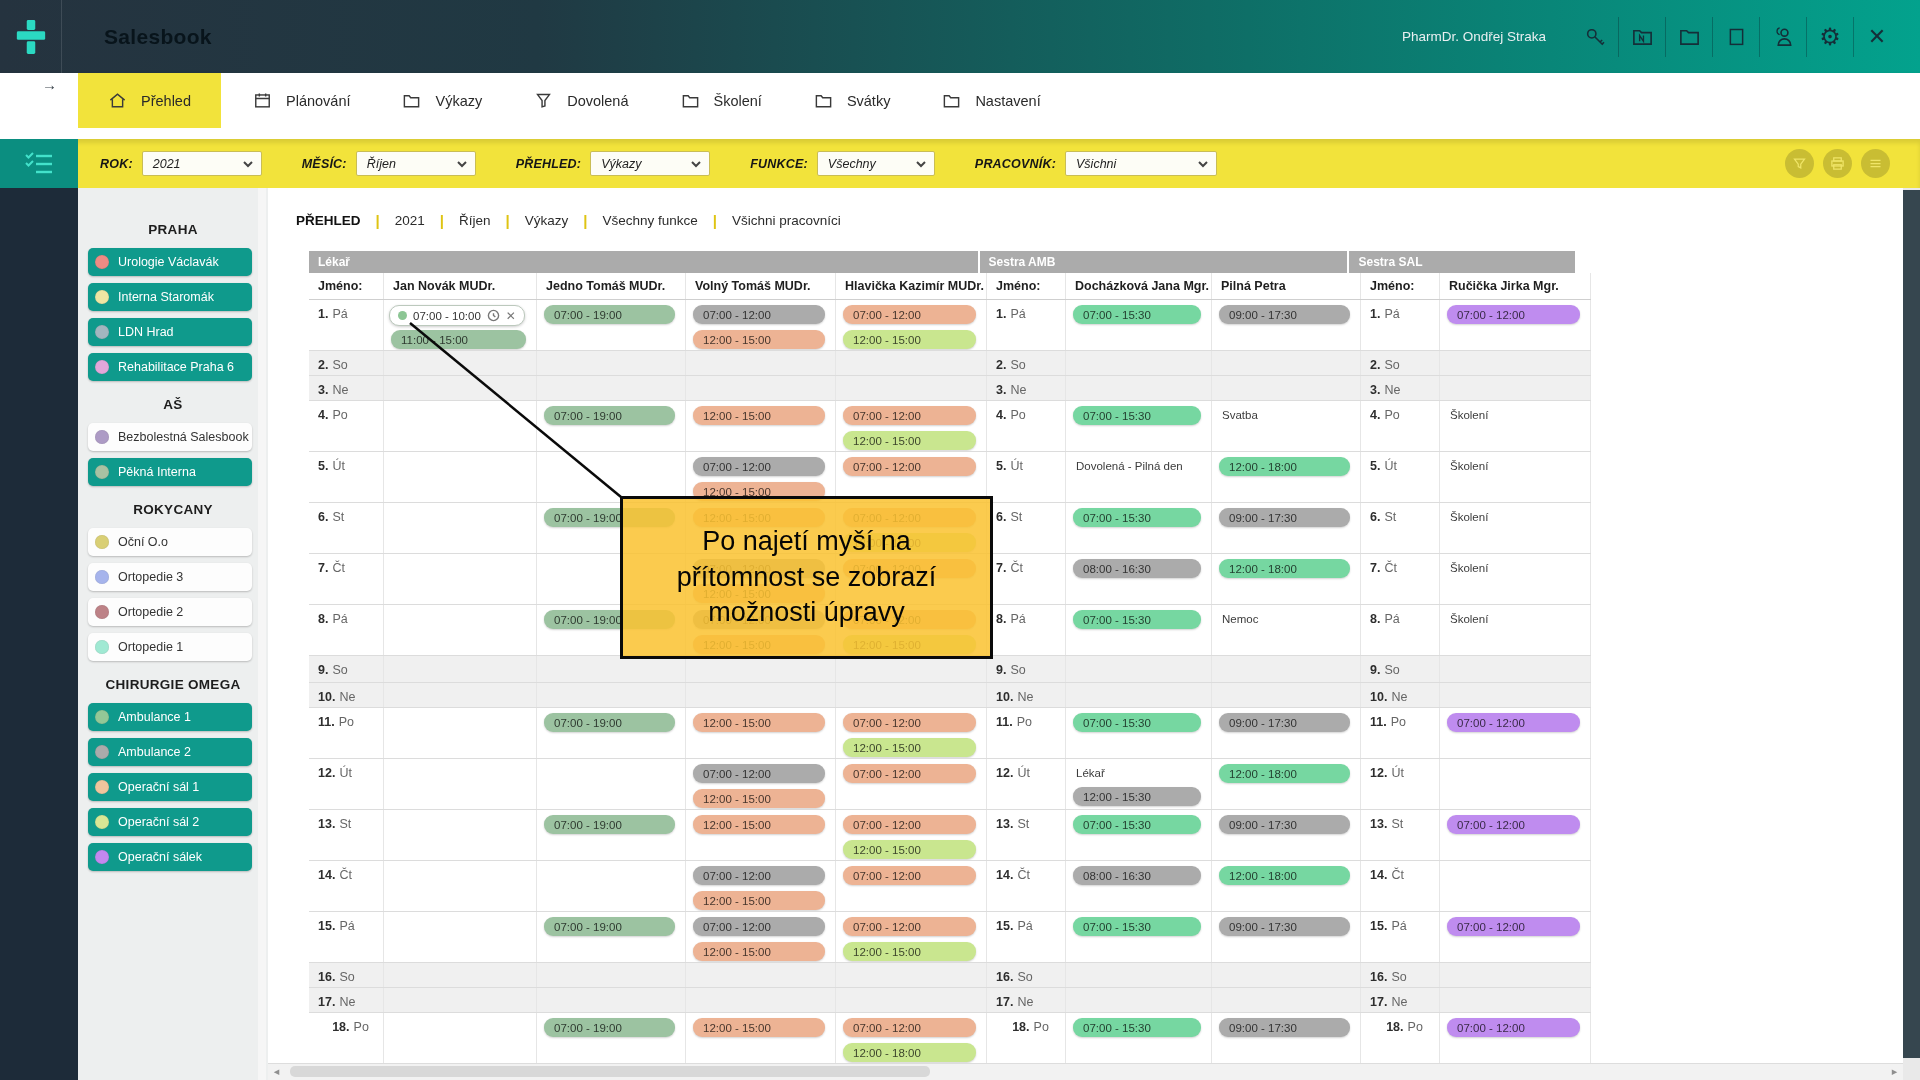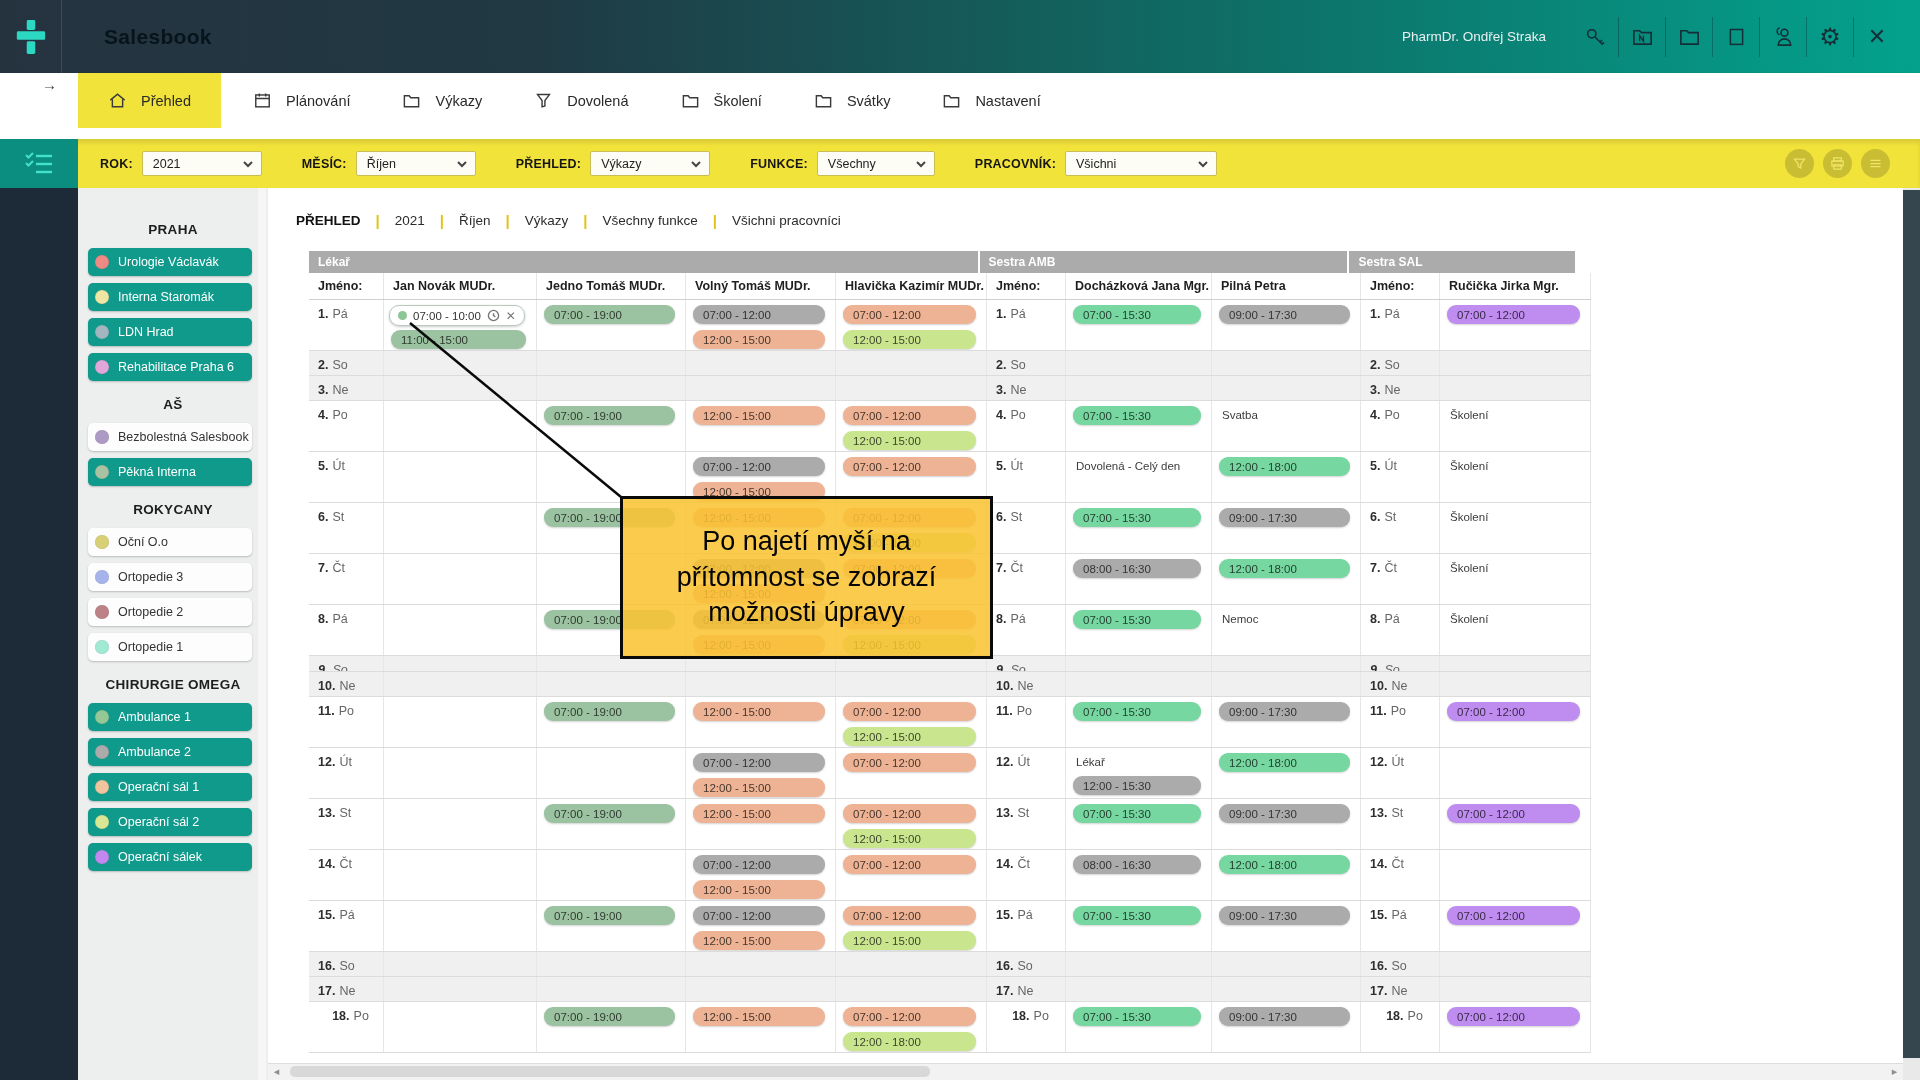--- a/index.html
+++ b/index.html
@@ -30,21 +30,21 @@
   .tab { display:flex; align-items:center; gap:14px; padding:0 26px; height:55px;
     font-size:14.5px; color:#2a2a2a; cursor:pointer; }
   .tab.active { background:#f2e33b; padding:0 30px; margin-right:6px; }
   .tab svg { width:19px; height:19px; stroke:#3a3a3a; fill:none; stroke-width:1.8; }
 
   
   .filterbar { position:absolute; left:0; top:139px; width:1920px; height:49px; background:#f2e33b;
     box-shadow:inset 0 4px 4px rgba(0,0,0,0.10); display:flex; align-items:center; }
   .rail-teal { position:absolute; left:0; top:139px; width:78px; height:49px; background:#0b8e80;
     display:flex; align-items:center; justify-content:center; z-index:3; }
-  .fgroup { display:flex; align-items:center; }
+  .fgroup { display:flex; align-items:center;font-style:italic; }
   .flabel { font-size:12.5px; font-weight:bold; color:#161616; margin-right:9px; letter-spacing:0.2px; }
   .fselect { height:25px; background:#fdfdf6; border:1px solid #c9bd55; border-radius:2px;
     display:flex; align-items:center; justify-content:space-between; padding:0 8px 0 10px;
     font-size:12.5px; color:#222; cursor:pointer; }
   .fselect svg { width:10px; height:8px; stroke:#444; fill:none; stroke-width:2; }
   .factions { position:absolute; right:30px; top:0; height:49px; display:flex; align-items:center; gap:9px; }
   .fcircle { width:29px; height:29px; border-radius:50%; background:#c9bd33; display:flex;
     align-items:center; justify-content:center; cursor:pointer; }
   .fcircle svg { stroke:#f0e568; fill:none; stroke-width:2; }
 
@@ -507,21 +507,21 @@
       <div class="t-cell" style="width: 149px;"></div>
       <div class="t-cell" style="width: 150px;">
         <div class="chip" style="background: rgb(171, 171, 171);">07:00 - 12:00</div>
         <div class="chip" style="background: rgb(237, 179, 148);">12:00 - 15:00</div>
       </div>
       <div class="t-cell" style="width: 151px;">
         <div class="chip" style="background: rgb(237, 179, 148);">07:00 - 12:00</div>
       </div>
       <div class="t-cell t-day" style="width: 79px;"><b>5.</b><span>Út</span></div>
       <div class="t-cell" style="width: 146px;">
-        <div class="note">Dovolená - Celý den</div>
+        <div class="note">Dovolená - Pilná den</div>
       </div>
       <div class="t-cell" style="width: 149px;">
         <div class="chip" style="background: rgb(118, 215, 161);">12:00 - 18:00</div>
       </div>
       <div class="t-cell t-day" style="width: 79px;"><b>5.</b><span>Út</span></div>
       <div class="t-cell" style="width: 151px;">
         <div class="note">Školení</div>
       </div>
     </div>
     <div class="t-row" style="height: 51px;">
@@ -591,21 +591,21 @@
         <div class="chip" style="background: rgb(118, 215, 161);">07:00 - 15:30</div>
       </div>
       <div class="t-cell" style="width: 149px;">
         <div class="note">Nemoc</div>
       </div>
       <div class="t-cell t-day" style="width: 79px;"><b>8.</b><span>Pá</span></div>
       <div class="t-cell" style="width: 151px;">
         <div class="note">Školení</div>
       </div>
     </div>
-    <div class="t-row weekend" style="height: 16px; font-style: italic;">
+    <div class="t-row weekend" style="height: 27px;">
       <div class="t-cell t-day" style="width: 75px;"><b>9.</b><span>So</span></div>
       <div class="t-cell" style="width: 153px;"></div>
       <div class="t-cell" style="width: 149px;"></div>
       <div class="t-cell" style="width: 150px;"></div>
       <div class="t-cell" style="width: 151px;"></div>
       <div class="t-cell t-day" style="width: 79px;"><b>9.</b><span>So</span></div>
       <div class="t-cell" style="width: 146px;"></div>
       <div class="t-cell" style="width: 149px;"></div>
       <div class="t-cell t-day" style="width: 79px;"><b>9.</b><span>So</span></div>
       <div class="t-cell" style="width: 151px;"></div>

